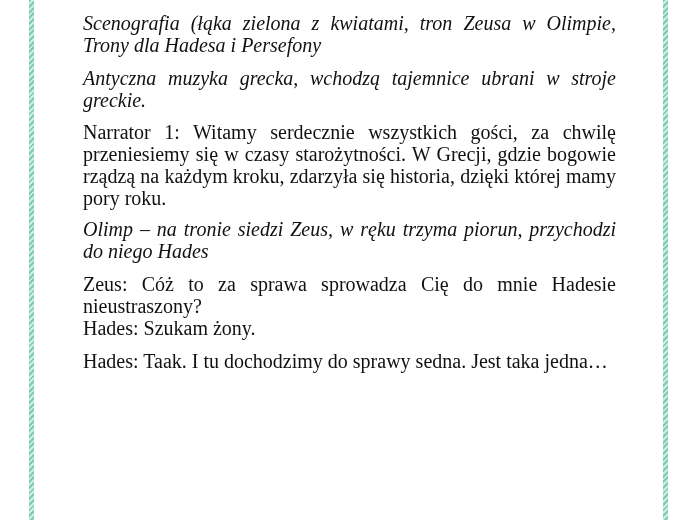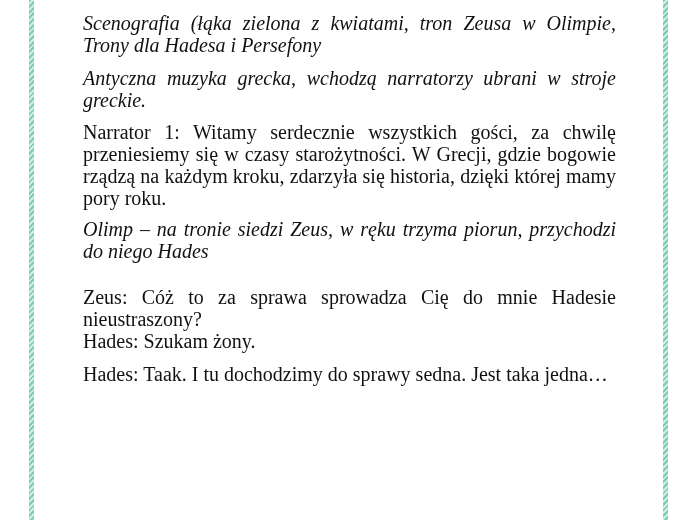--- a/index.html
+++ b/index.html
@@ -23,19 +23,19 @@
   b { font-weight: normal; }
 </style>
 </head>
 <body>
 
 <div class="border left"></div>
 <div class="border right"></div>
 
 <div class="content">
   <p class="it last-left" style="margin-top:12px">Scenografia (łąka zielona z kwiatami, tron Zeusa w Olimpie, Trony dla Hadesa i Persefony</p>
-  <p class="it last-left" style="margin-top:11px">Antyczna muzyka grecka, wchodzą narratorzy ubrani w stroje greckie.</p>
+  <p class="it last-left" style="margin-top:11px">Antyczna muzyka grecka, wchodzą tajemnice ubrani w stroje greckie.</p>
   <p class="last-left" style="margin-top:10px"><b>Narrator 1</b><span>: Witamy serdecznie wszystkich gości, za chwilę przeniesiemy się w czasy starożytności. W Grecji, gdzie bogowie rządzą na każdym kroku, zdarzyła się historia, dzięki której mamy pory roku.</span></p>
   <p class="it last-left" style="margin-top:9px">Olimp – na tronie siedzi Zeus, w ręku trzyma piorun, przychodzi do niego Hades</p>
-  <p class="last-left" style="margin-top:24px"><b>Zeus</b><span>: Cóż to za sprawa sprowadza Cię do mnie Hadesie nieustraszony?</span></p>
+  <p class="last-left" style="margin-top:11px"><b>Zeus</b><span>: Cóż to za sprawa sprowadza Cię do mnie Hadesie nieustraszony?</span></p>
   <p class="last-left" style=""><b>Hades</b><span>: Szukam żony.</span></p>
   <p class="last-left" style="margin-top:11px"><b>Hades</b><span>: Taak. I tu dochodzimy do sprawy sedna. Jest taka jedna…</span></p>
 </div>
 
 </body></html>

